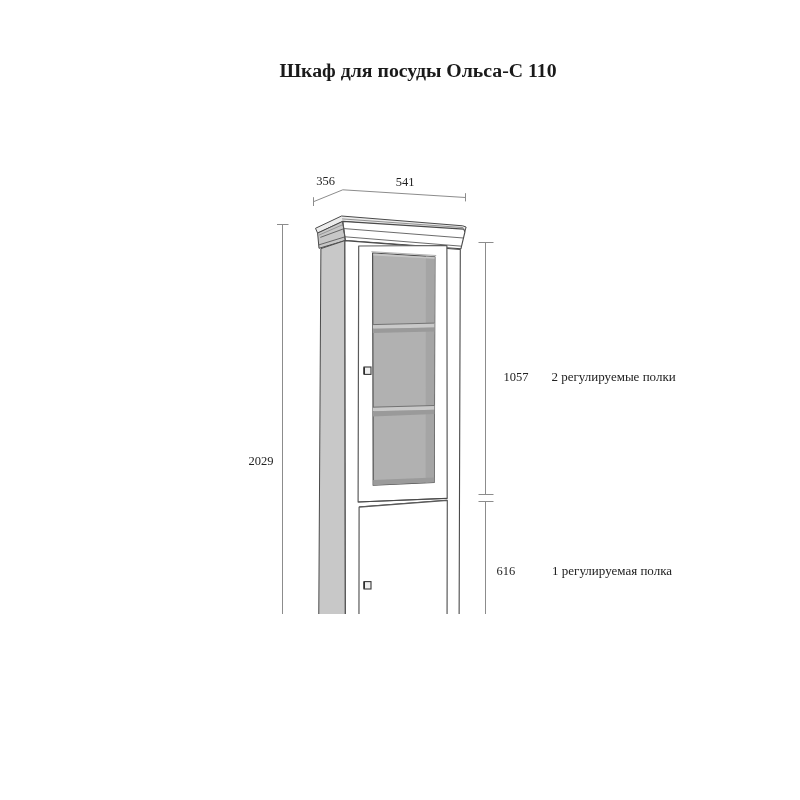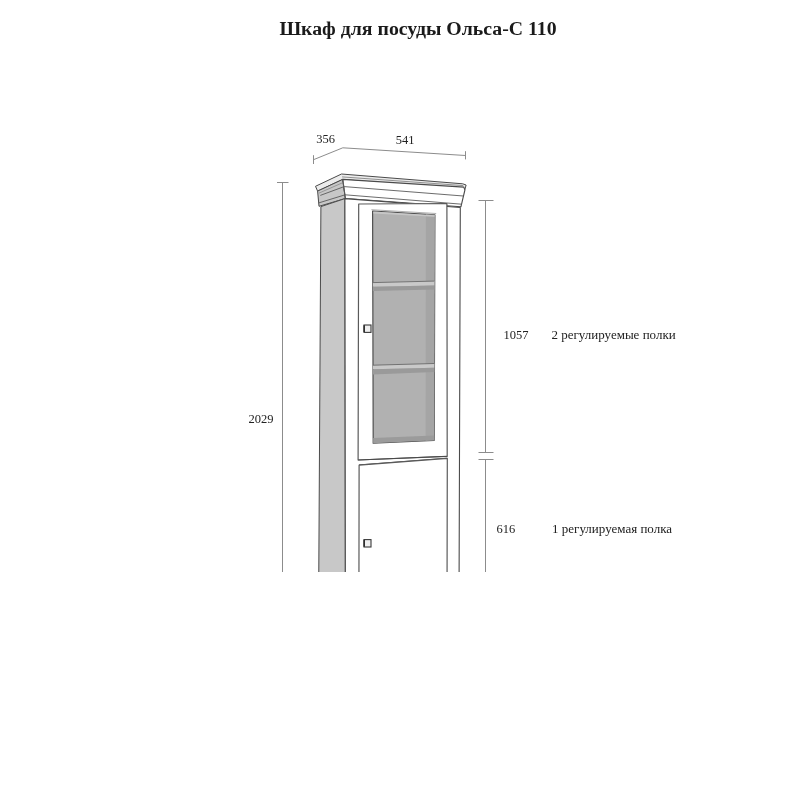--- a/index.html
+++ b/index.html
@@ -1,17 +1,17 @@
 <!DOCTYPE html>
 <html><head>
 <meta charset="utf-8">
 <title>Шкаф для посуды Ольса-С 110</title>
 <style>
   html,body{margin:0;padding:0;background:#ffffff;}
-  .page{width:800px;height:572px;position:relative;background:#ffffff;overflow:hidden;}
+  .page{width:800px;height:572px;position:relative;background:#ffffff;overflow:hidden;margin-top:42px;}
   text{font-family:"Liberation Serif", serif;}
 </style>
 </head>
 <body>
 <div class="page">
 <svg width="800" height="800" viewBox="0 0 800 800" xmlns="http://www.w3.org/2000/svg">
 
   <rect x="0" y="0" width="800" height="800" fill="#ffffff"></rect>
 
   <text x="418" y="35.2" text-anchor="middle" font-size="19.8" font-weight="bold" fill="#1a1a1a">Шкаф для посуды Ольса-С 110</text>

